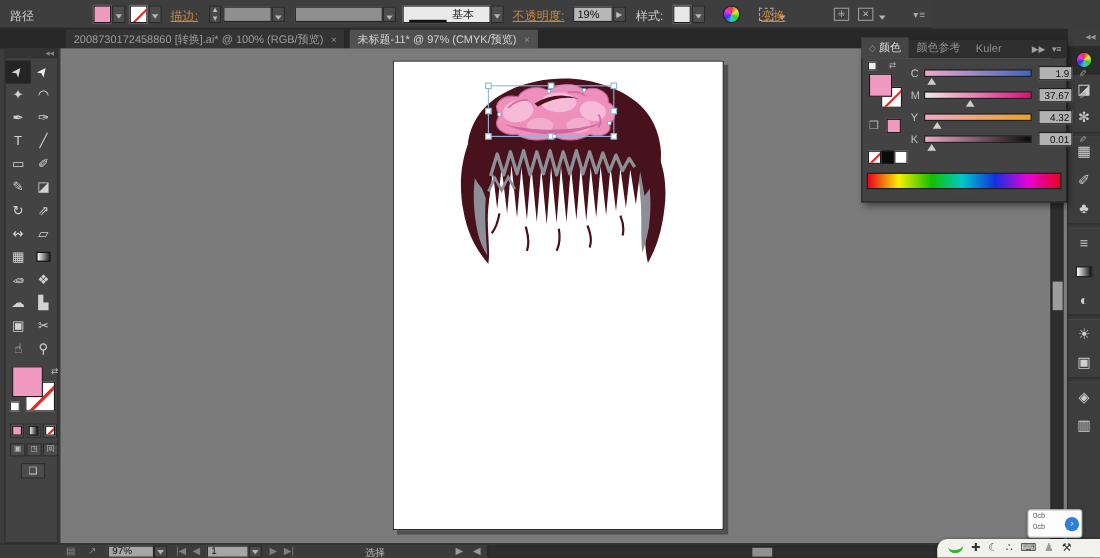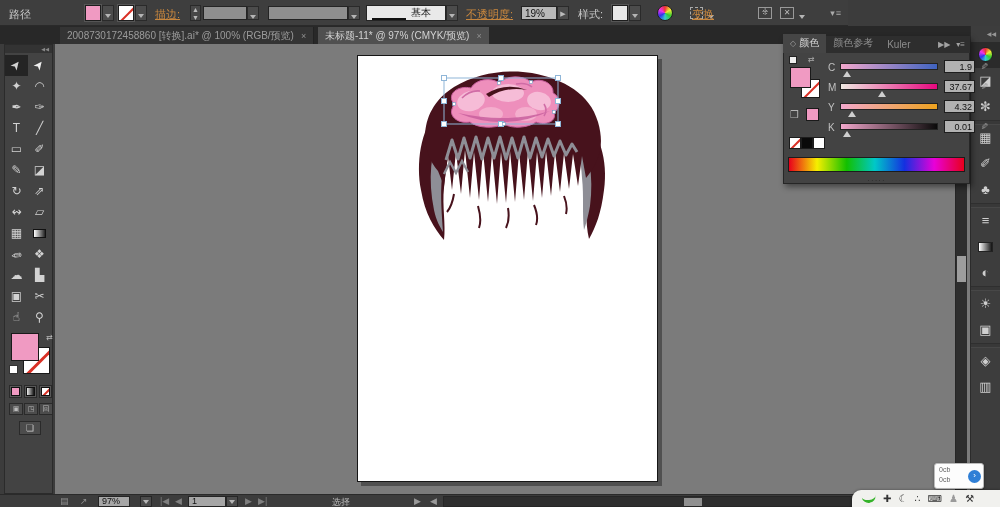--- a/index.html
+++ b/index.html
@@ -384,21 +384,21 @@
     <div class="dock-item"><span>☀</span></div>
     <div class="dock-item"><span>▣</span></div>
     <div class="dock-sep"></div>
     <div class="dock-item"><span>◈</span></div>
     <div class="dock-item"><span>▥</span></div>
   </div>
 
   <div class="status-bar">
     <span class="sb" style="left:60px;color:#8e8e8e">▤</span>
     <span class="sb" style="left:80px;color:#8e8e8e">↗</span>
-    <span class="sb-field" style="left:98px;width:32px">97%</span>
+    <span class="sb-field" style="left:98px;width:42px">97%</span>
     <span class="sb-dd" style="left:140px"><span class="dd"></span></span>
     <span class="sb" style="left:160px;color:#7f7f7f">|◀</span>
     <span class="sb" style="left:175px;color:#7f7f7f">◀</span>
     <span class="sb-field" style="left:188px;width:38px">1</span>
     <span class="sb-dd" style="left:226px"><span class="dd"></span></span>
     <span class="sb" style="left:245px;color:#7f7f7f">▶</span>
     <span class="sb" style="left:258px;color:#7f7f7f">▶|</span>
     <span class="sb" style="left:332px;color:#b9b9b9">选择</span>
     <span class="sb" style="left:414px;color:#9a9a9a">▶</span>
     <span class="sb" style="left:430px;color:#9a9a9a">◀</span>

